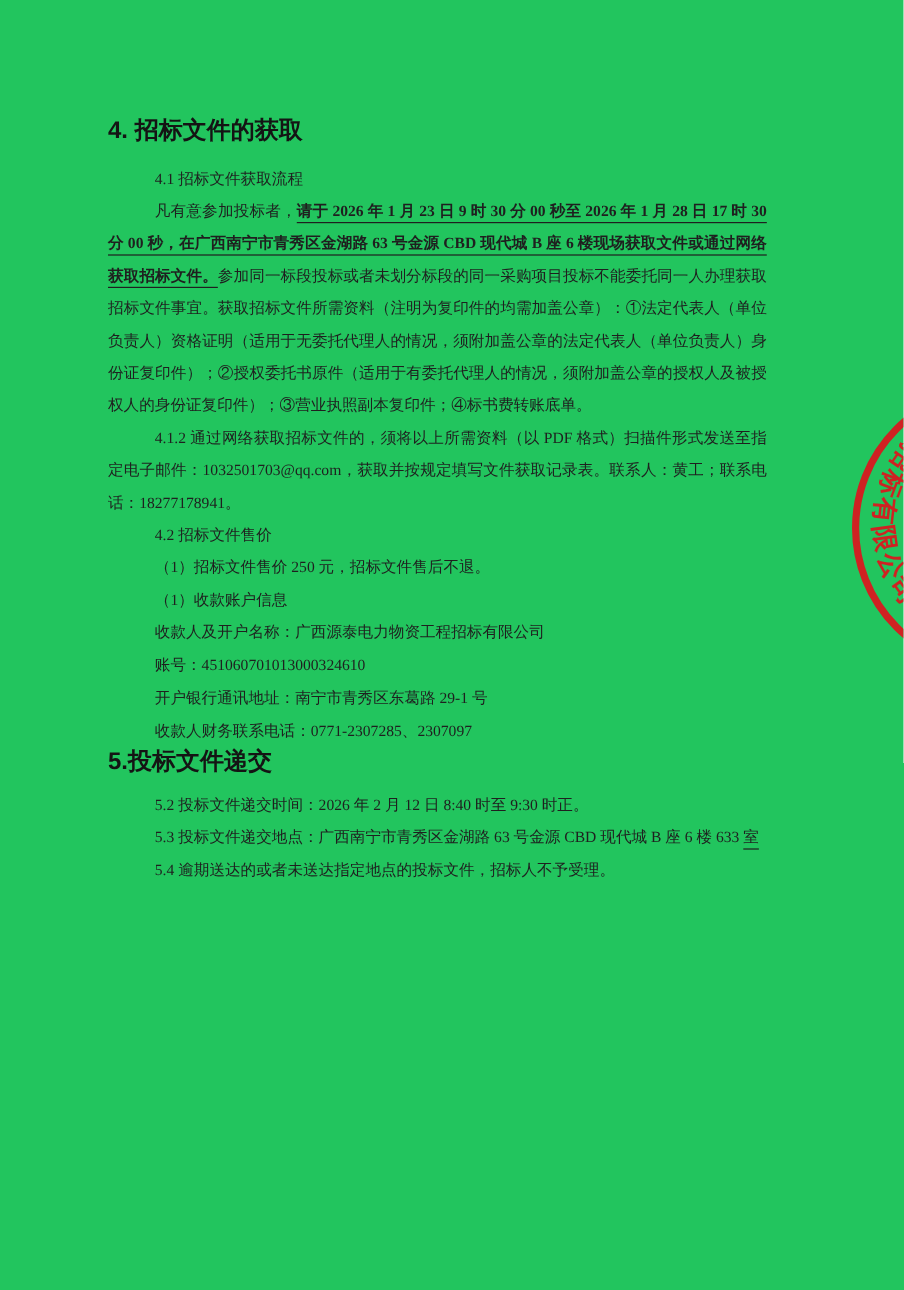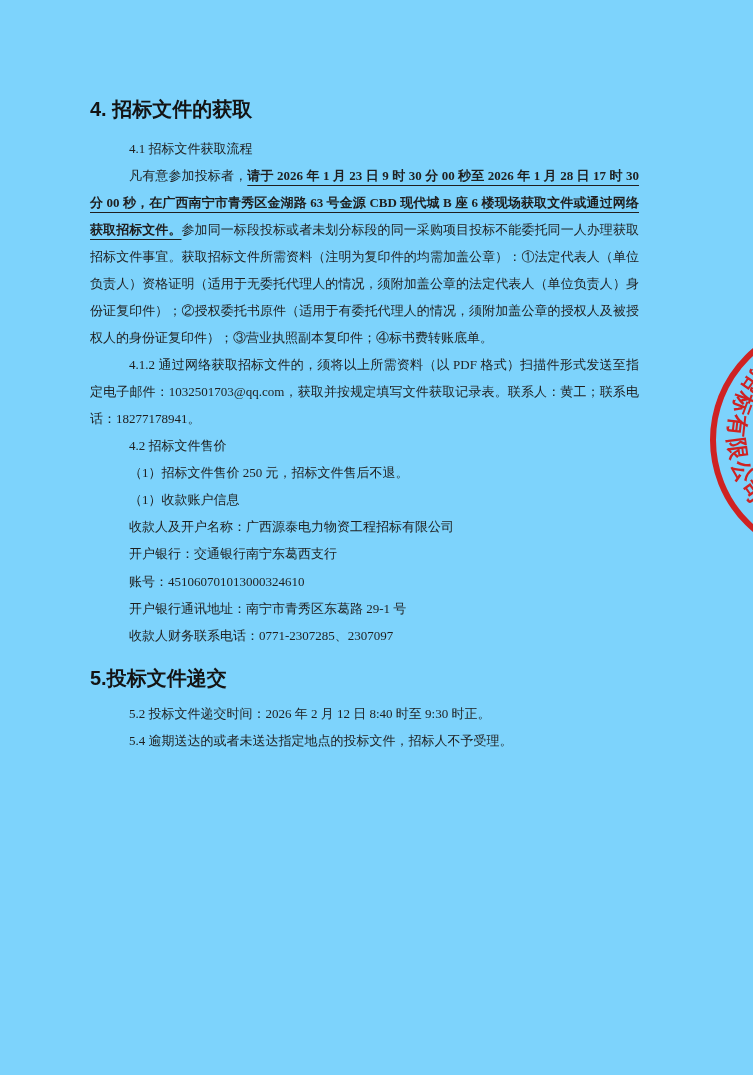--- a/index.html
+++ b/index.html
@@ -6,35 +6,35 @@
     margin: 0;
     padding: 0;
     background: #ffffff;
   }
   .page {
     position: relative;
     width: 753px;
     height: 1075px;
     overflow: hidden;
     box-sizing: border-box;
-    background: #7dd3fc;
+    background: #22c55e;
     color: #1f1f1f;
     font-family: "Liberation Serif", "DejaVu Serif", serif;
     padding: 96px 114px 0 90px;
   }
   .doc-heading {
     font-family: "Liberation Sans", "DejaVu Sans", sans-serif;
     font-weight: bold;
     font-size: 20px;
     line-height: 1.3;
     margin: 0 0 13px 0;
     color: #141414;
   }
   .doc-heading.second {
-    margin-top: 16px;
+    margin-top: 0;
     margin-bottom: 9px;
   }
   p.body-line {
     margin: 0;
     font-size: 13px;
     line-height: 2.08;
     text-align: justify;
     word-break: break-word;
   }
   p.ind {
@@ -78,33 +78,33 @@
   <p class="body-line ind"><span>4.1.2 通过网络获取招标文件的，须将以上所需资料（以 PDF 格式）扫描件形式发送至指定电子邮件：1032501703@qq.com，获取并按规定填写文件获取记录表。联系人：黄工；联系电话：18277178941。</span></p>
 
   <p class="body-line ind"><span>4.2 招标文件售价</span></p>
 
   <p class="body-line ind"><span>（1）招标文件售价 250 元，招标文件售后不退。</span></p>
 
   <p class="body-line ind"><span>（1）收款账户信息</span></p>
 
   <p class="body-line ind"><span>收款人及开户名称：广西源泰电力物资工程招标有限公司</span></p>
 
-  <p class="body-line ind"><span>开户银行：交通银行南宁东葛西支行</span></p>
 
   <p class="body-line ind"><span>账号：451060701013000324610</span></p>
 
   <p class="body-line ind"><span>开户银行通讯地址：南宁市青秀区东葛路 29-1 号</span></p>
 
   <p class="body-line ind"><span>收款人财务联系电话：0771-2307285、2307097</span></p>
 
   <h1 class="doc-heading second">5.投标文件递交</h1>
 
 
   <p class="body-line ind"><span>5.2 投标文件递交时间：2026 年 2 月 12 日 8:40 时至 9:30 时正。</span></p>
 
+  <p class="body-line ind"><span>5.3 投标文件递交地点：广西南宁市青秀区金湖路 63 号金源 CBD 现代城 B 座 6 楼 633 </span><span class="u">室</span></p>
 
   <p class="body-line ind"><span>5.4 逾期送达的或者未送达指定地点的投标文件，招标人不予受理。</span></p>
 
   <div class="stamp-wrap">
     <svg width="290" height="290" viewBox="0 0 290 290">
       <defs>
         <path id="sealArc" d="M64.7,69.8 A103,103 0 0 0 215.3,210.2 A103,103 0 0 0 64.7,69.8" fill="none"></path>
       </defs>
       <circle cx="140" cy="140" r="117" fill="none" stroke="#cf2222" stroke-width="6"></circle>
       <text font-size="22" font-weight="bold" fill="#cf2222" letter-spacing="3" font-family="Liberation Serif, DejaVu Serif, serif">

